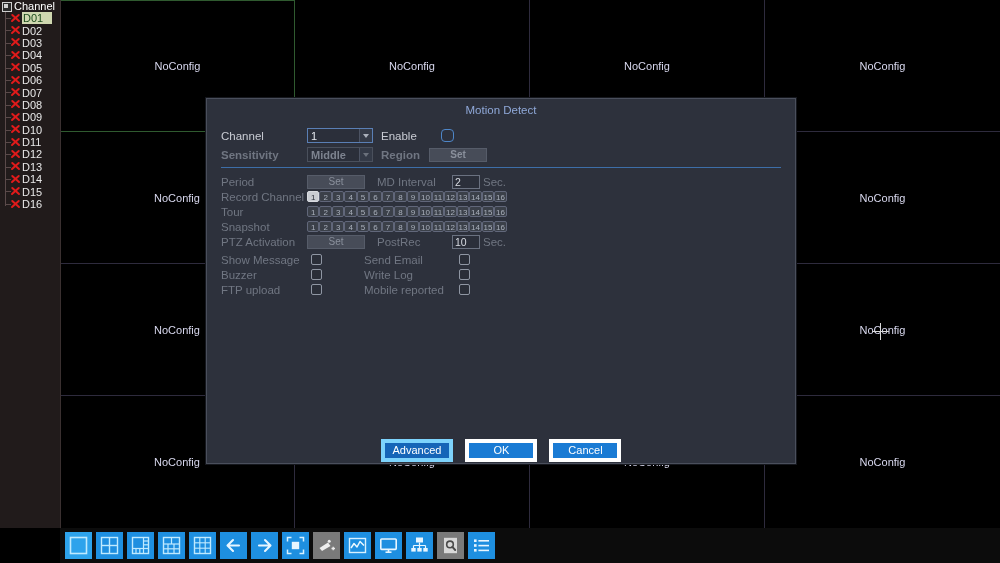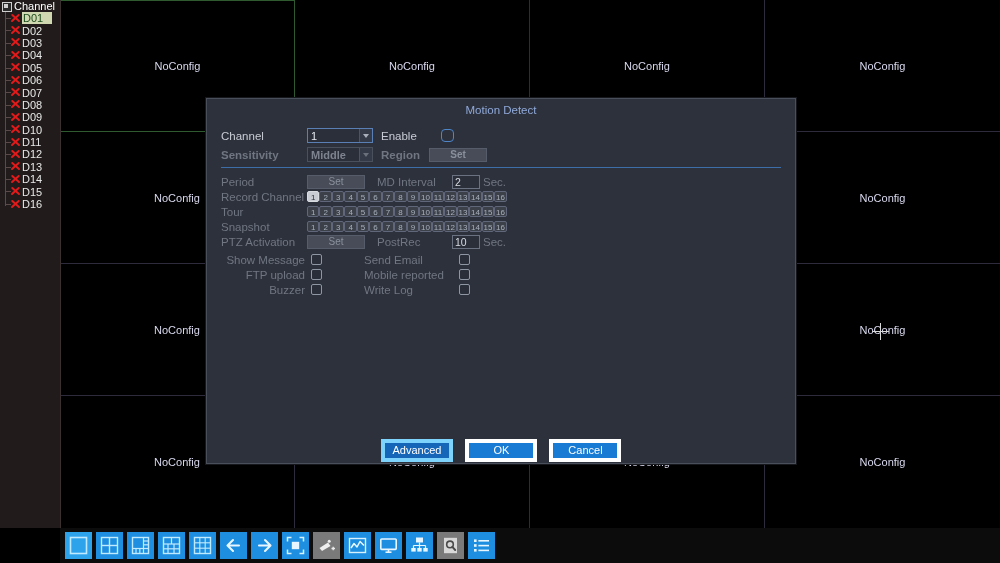--- a/index.html
+++ b/index.html
@@ -81,21 +81,21 @@
   .chboxes{display:flex;gap:0px;}
   .nbox{width:12.3px;height:11px;border:1px solid #61677a;background:#3b4049;
         color:#aab0bc;font-size:8px;text-align:center;line-height:11px;margin-right:0.2px;
         border-radius:2px;box-sizing:border-box;overflow:hidden;}
   .nbox.on{background:#c9ccd2;color:#2a2e38;border-color:#d8dbe0;}
 
   .cbgrid{margin-top:3px;}
   .cbrow{display:flex;align-items:center;height:15px;}
   .cbcell{display:flex;align-items:center;}
   .cbcell .lbl{margin-right:6px;}
-  .c1{width:90px;flex:0 0 auto;justify-content:flex-end;}
+  .c1{width:90px;flex:0 0 auto;}
   .c3{width:95px;flex:0 0 auto;}
 
   .dlg-buttons{position:absolute;left:0;right:0;top:340px;display:flex;justify-content:center;gap:12px;}
   .btn{height:15px;line-height:15px;font-size:11px;color:#ffffff;text-align:center;
        background:#1a7bd4;border:4px solid #ffffff;padding:0 8px;min-width:48px;}
   .btn.focus{background:#1565b8;border:4px solid #7dd3fc;}
 
   
   .taskbar{position:absolute;left:60px;bottom:0;right:0;height:35px;background:#0c0c0c;
            display:flex;align-items:center;padding-left:5px;gap:4px;}
@@ -367,35 +367,35 @@
             <span class="lbl dim">Show Message</span>
           </span>
           <span class="chk"></span>
           <span class="cbcell c3" style="margin-left:42px;">
             <span class="lbl dim">Send Email</span>
           </span>
           <span class="chk"></span>
         </div>
         <div class="cbrow">
           <span class="cbcell c1">
+            <span class="lbl dim">Buzzer</span>
+          </span>
+          <span class="chk"></span>
+          <span class="cbcell c3" style="margin-left:42px;">
+            <span class="lbl dim">Write Log</span>
+          </span>
+          <span class="chk"></span>
+        </div>
+        <div class="cbrow">
+          <span class="cbcell c1">
             <span class="lbl dim">FTP upload</span>
           </span>
           <span class="chk"></span>
           <span class="cbcell c3" style="margin-left:42px;">
             <span class="lbl dim">Mobile reported</span>
-          </span>
-          <span class="chk"></span>
-        </div>
-        <div class="cbrow">
-          <span class="cbcell c1">
-            <span class="lbl dim">Buzzer</span>
-          </span>
-          <span class="chk"></span>
-          <span class="cbcell c3" style="margin-left:42px;">
-            <span class="lbl dim">Write Log</span>
           </span>
           <span class="chk"></span>
         </div>
       </div>
     </div>
 
     <div class="dlg-buttons">
       <span class="btn focus">Advanced</span>
       <span class="btn">OK</span>
       <span class="btn">Cancel</span>

